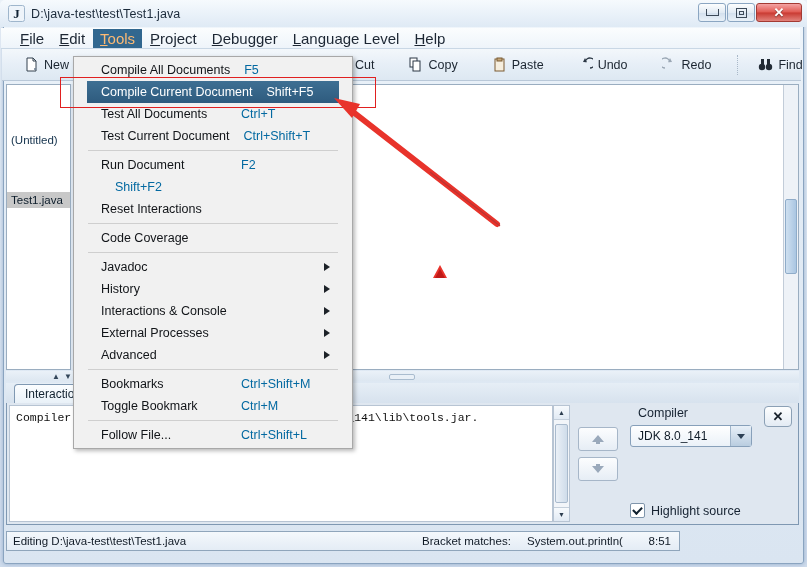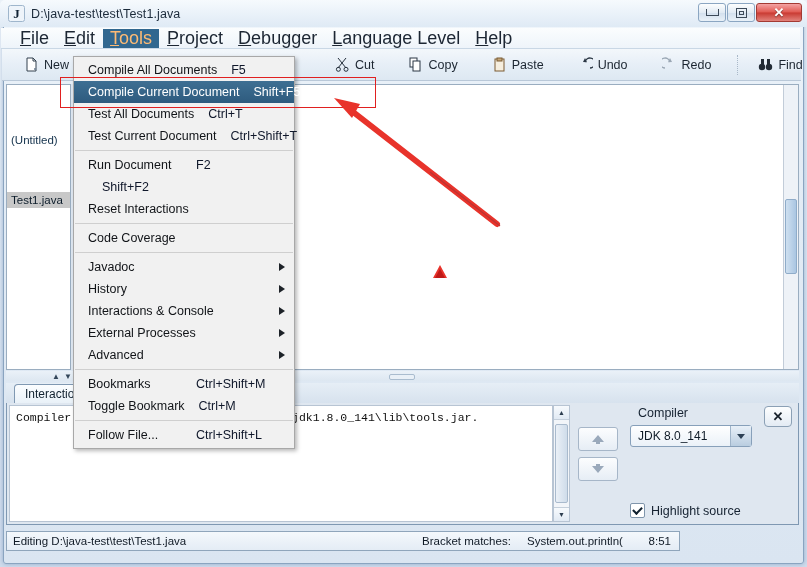--- a/index.html
+++ b/index.html
@@ -63,21 +63,21 @@
 
   
   .menubar{
     position:absolute; left:1px; top:28px; width:799px; height:21px;
     background:linear-gradient(180deg,#fbfdfe 0%,#eef4fa 100%);
     display:flex; align-items:center; padding-left:12px;
     box-sizing:border-box;
     border-bottom:1px solid #c9d7e5;
   }
   .menu-item{
-    font-size:18px; color:#1c2633; padding:2px 7px; margin-right:1px;
+    font-size:15px; color:#1c2633; padding:2px 7px; margin-right:1px;
     cursor:default; white-space:nowrap; line-height:15px;
   }
   .menu-item.active{ background:#31678f; color:#fdba74; }
   .mn{ text-decoration:underline; }
 
   
   .toolbar{
     position:absolute; left:2px; top:49px; width:799px; height:32px;
     background:linear-gradient(180deg,#f3f7fb 0%,#e7eff7 48%,#dde8f2 100%);
     border-bottom:1px solid #b9c8d8;
@@ -222,33 +222,33 @@
     background:linear-gradient(180deg,#f4f8fc,#e4ecf5);
     display:flex;align-items:center;font-size:11.5px;color:#101a26;
   }
   .sb-left{padding-left:6px;}
   .sb-bracket{position:absolute;left:415px;}
   .sb-match{position:absolute;left:520px;}
   .sb-time{position:absolute;right:8px;}
 
   
   .dropdown{
-    position:absolute;left:73px;top:56px;width:222px;
+    position:absolute;left:73px;top:56px;width:280px;
     background:#f1f1f1;border:1px solid #a8a8a8;
     box-shadow:2px 2px 4px rgba(0,0,0,.28);
-    padding:2px 0; box-sizing:border-box; z-index:50;
+    padding:2px 13px; box-sizing:border-box; z-index:50;
   }
   .dd-item{
     height:22px;display:flex;align-items:center;
     font-size:12.5px;color:#111418;padding:0 6px 0 14px;box-sizing:border-box;
     position:relative;white-space:nowrap;
   }
   .dd-item.hl{background:linear-gradient(180deg,#3e6f93,#2e5b7e);color:#ffffff;}
   .dd-label{flex:1 1 auto;}
-  .dd-accel{color:#0f172a;font-size:12.5px;padding-left:14px;text-align:left;width:92px;flex:0 0 auto;}
+  .dd-accel{color:#0369a1;font-size:12.5px;padding-left:14px;text-align:left;width:92px;flex:0 0 auto;}
   .dd-item.hl .dd-accel{color:#ffffff;}
   .dd-sub{
     position:absolute;right:9px;top:50%;margin-top:-4px;
     width:0;height:0;border-top:4px solid transparent;border-bottom:4px solid transparent;border-left:6px solid #1d2228;
   }
   .dd-sep{height:1px;background:#cfcfcf;margin:3px 1px;}
 
   
   .anno-rect{
     position:absolute;left:60px;top:77px;width:316px;height:31px;

